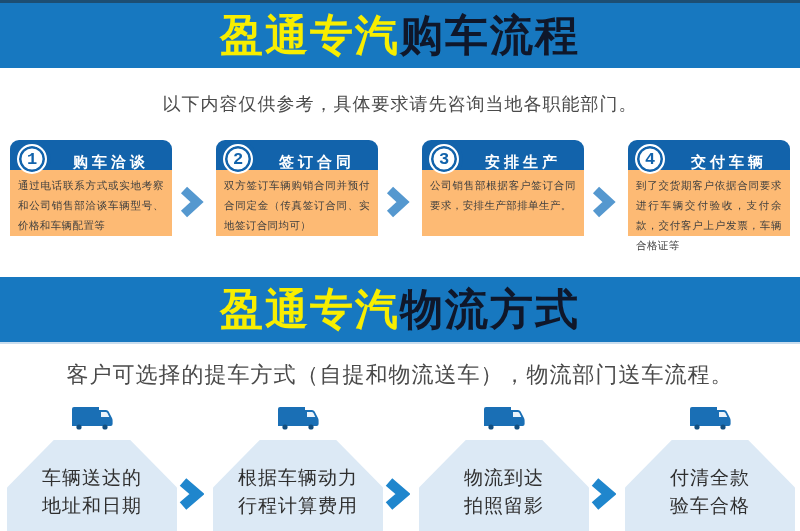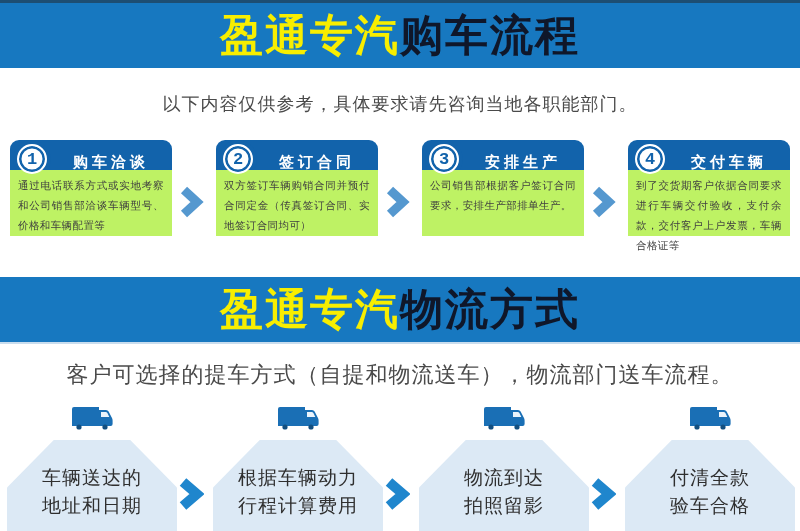--- a/index.html
+++ b/index.html
@@ -41,21 +41,21 @@
     box-shadow:inset 0 0 0 2.5px #1263ab;
     display:flex;align-items:center;justify-content:center;
     color:#1263ab;font-size:17px;font-weight:bold;z-index:2;
   }
   .step-title{
     position:absolute;left:44px;right:4px;top:0;height:30px;line-height:30px;
     text-align:center;color:#ffffff;font-size:15px;font-weight:bold;letter-spacing:4px;
     z-index:2;white-space:nowrap;margin-top:9px;
   }
   .step-body{
-    position:absolute;top:30px;left:0;width:162px;height:66px;background:#bef264;
+    position:absolute;top:30px;left:0;width:162px;height:66px;background:#fdba74;
     box-sizing:border-box;padding:6px 8px 0 8px;
     font-size:10.5px;line-height:20px;letter-spacing:0.4px;color:#3f3f3f;
     text-align:justify;
   }
   
   .arrow{position:absolute;}
   .arrow.flow{top:186px;}
   .arrow.logi{top:478px;}
   
   .logi-shape{

